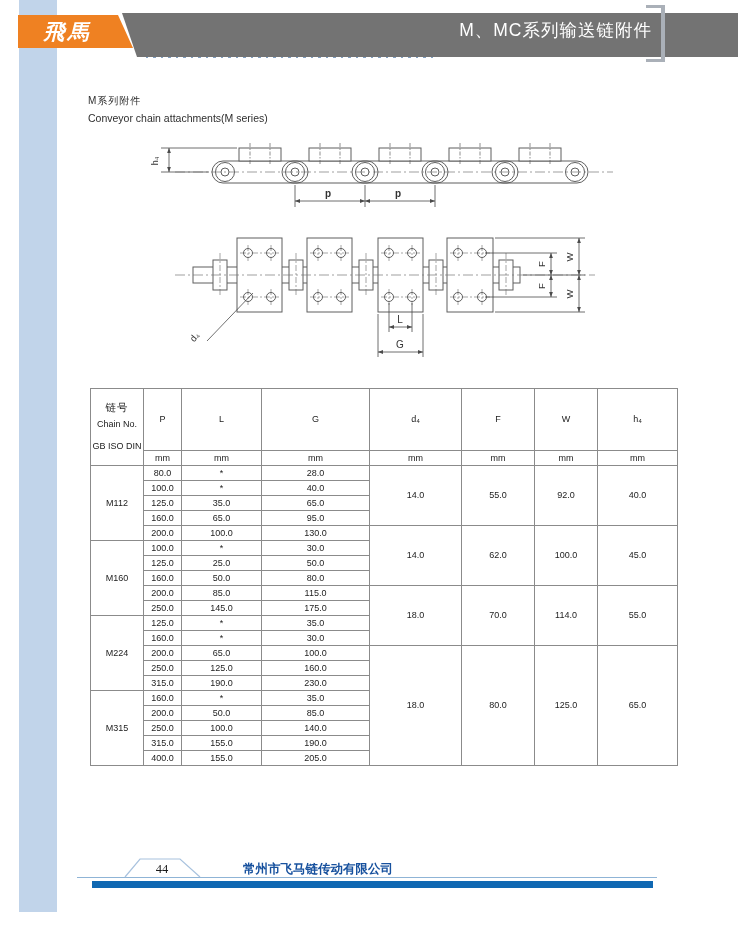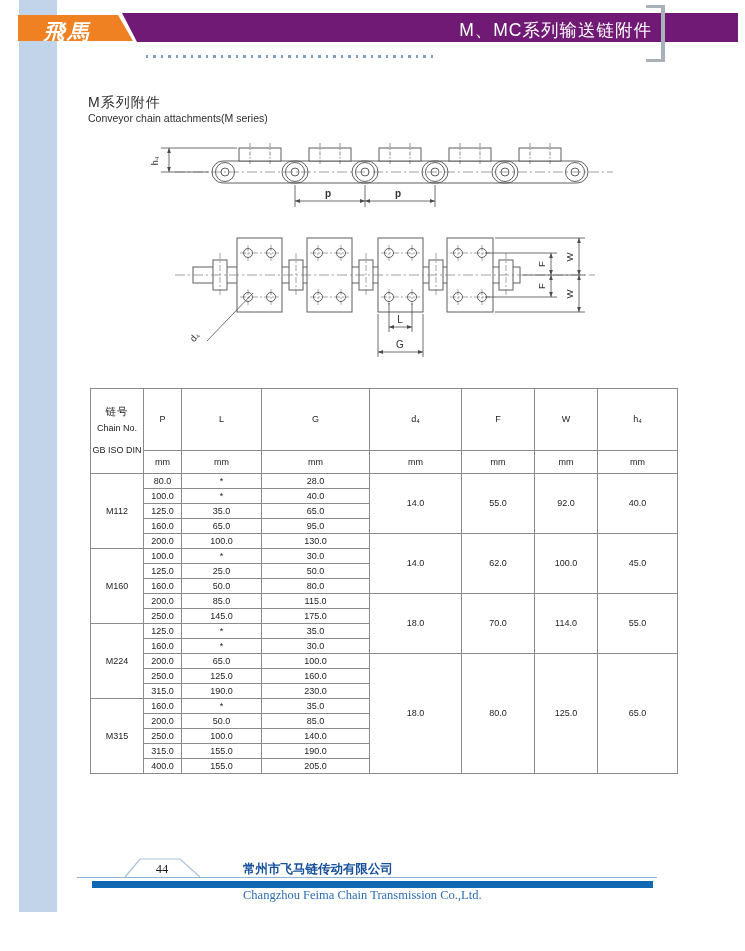--- a/index.html
+++ b/index.html
@@ -4,67 +4,67 @@
 <style>
   html,body { margin:0; padding:0; background:#fff; }
   .page { position:relative; width:745px; height:951px; background:#fff;
           font-family:"Liberation Sans", sans-serif; overflow:hidden; }
   .abs { position:absolute; }
 
   
   .left-strip { left:19px; top:0; width:38px; height:912px; background:#c1d4ea; }
 
   
-  .logo-banner { left:18px; top:15px; width:115px; height:26px; background:#ef8122;
+  .logo-banner { left:18px; top:15px; width:115px; height:33px; background:#ef8122;
     clip-path:polygon(0 0, 100px 0, 100% 100%, 0 100%); z-index:2; }
   .logo-text { display:block; line-height:33px; text-align:center; padding-right:16px;
     color:#fff; font-family:"DejaVu Serif", serif; font-weight:bold; font-style:italic;
     font-size:21px; letter-spacing:3px; }
-  .title-banner { left:122px; top:13px; width:616px; height:29px; background:#701a75;
+  .title-banner { left:122px; top:13px; width:616px; height:44px; background:#737373;
     clip-path:polygon(0 0, 100% 0, 100% 100%, 15px 100%); z-index:1; }
   .title-cn { position:absolute; right:86px; top:0; line-height:34px; color:#fff;
     font-size:17.5px; letter-spacing:1px; }
   .header-bracket { left:646px; top:5px; width:15px; height:51px; z-index:3;
     border-top:3px solid #aab0b8; border-right:4px solid #aab0b8; border-bottom:3px solid #aab0b8; }
   .dotted-line { left:146px; top:55px; width:288px; height:3px;
     background:repeating-linear-gradient(90deg,#7f9ec0 0 2.5px, transparent 2.5px 7.5px); }
   .subtitle-en { left:428px; top:48px; width:228px; text-align:right;
     font-family:"Liberation Serif", serif; font-size:13px; color:#47658e; }
 
   
-  .section-cn { left:88px; top:94px; font-size:14px; color:#2e2e2e; letter-spacing:1px; }
+  .section-cn { left:88px; top:94px; font-size:10px; color:#2e2e2e; letter-spacing:1px; }
   .section-en { left:88px; top:112px; font-size:10.5px; color:#2e2e2e; }
 
   
   .drawings { left:145px; top:133px; }
   .drawings text { font-family:"Liberation Sans", sans-serif; fill:#333; }
 
   
   .spec-table-wrap { left:90px; top:388px; }
   table.spec { border-collapse:collapse; table-layout:fixed; width:587px; color:#222; }
   table.spec th, table.spec td { border:1px solid #8b8b8b; font-weight:normal;
     text-align:center; padding:0; font-size:9px; line-height:11px; }
   tr.col-label-row { height:62px; }
-  tr.unit-row { height:23px; }
+  tr.unit-row { height:15px; }
   tbody.spec-body tr { height:15px; }
   th.chain-head { font-size:9.5px; }
   th.chain-head .cn { font-size:10.5px; margin-bottom:6px; letter-spacing:1px; }
   th.chain-head .en { margin-bottom:11px; }
   th.col-header { font-size:10.5px; }
   td.chain-cell { font-size:9.5px; }
 
   
   .notes { left:88px; top:779px; font-size:10px; color:#3c3c3c; line-height:15px; }
 
   
   .footer-thin-line { left:77px; top:877px; width:580px; height:1px; background:#8fb4d6; }
   .footer-bar { left:92px; top:881px; width:561px; height:7px; background:#1068b2; }
   .page-number-tab { left:124px; top:858px; }
-  .company-row { left:243px; top:861px; display:flex; gap:10px; align-items:baseline;
-    font-family:"Liberation Serif", serif; font-size:12.5px; white-space:nowrap;flex-direction:column; }
+  .company-row { left:243px; top:861px; display:flex; gap:36px; align-items:baseline;
+    font-family:"Liberation Serif", serif; font-size:12.5px; white-space:nowrap; }
   .company-cn { color:#17519e; font-weight:bold; }
   .company-en { color:#2b6cb3; }
 </style>
 </head>
 <body>
 
 <div class="page">
 
   <div class="abs left-strip"></div>
 
@@ -363,16 +363,15 @@
 
 
   <div class="abs footer-thin-line"></div>
   <div class="abs footer-bar"></div>
   <svg class="abs page-number-tab" width="78" height="20" viewBox="0 0 78 20">
     <path d="M1,19 L16,1 H56 L76,19" fill="#ffffff" stroke="#a8c2de" stroke-width="1.2"></path>
     <text x="38" y="15" text-anchor="middle" font-size="12.5" fill="#1a1a1a" font-family="Liberation Serif, serif">44</text>
   </svg>
   <div class="abs company-row">
     <span class="company-cn">常州市飞马链传动有限公司</span>
-    <span class="company-en">Changzhou Feima Chain Transmission Co.,Ltd.</span>
   </div>
 
 </div>
 
 </body></html>

